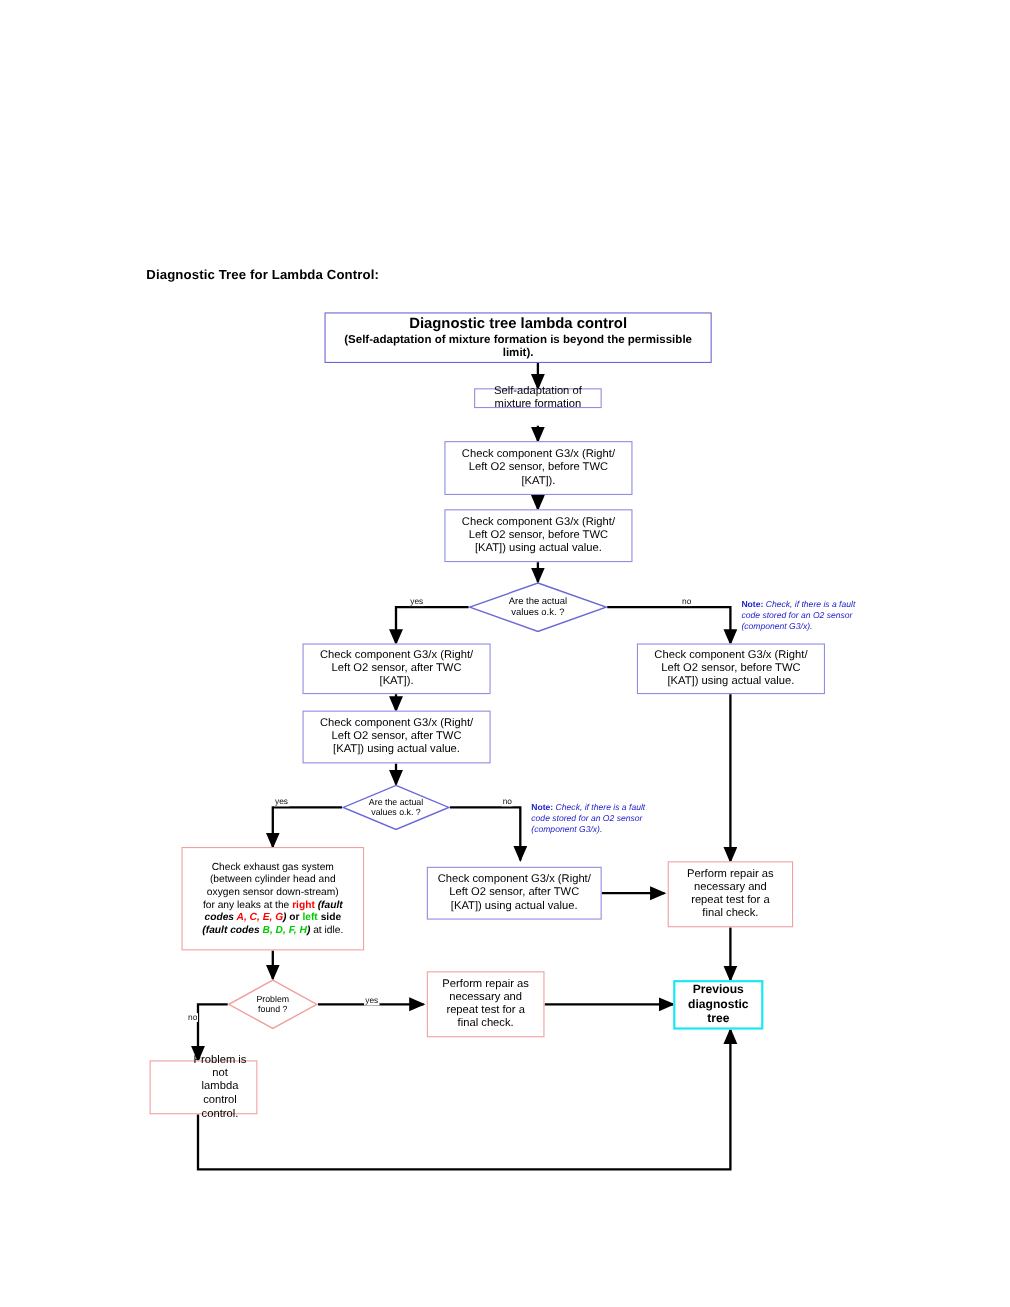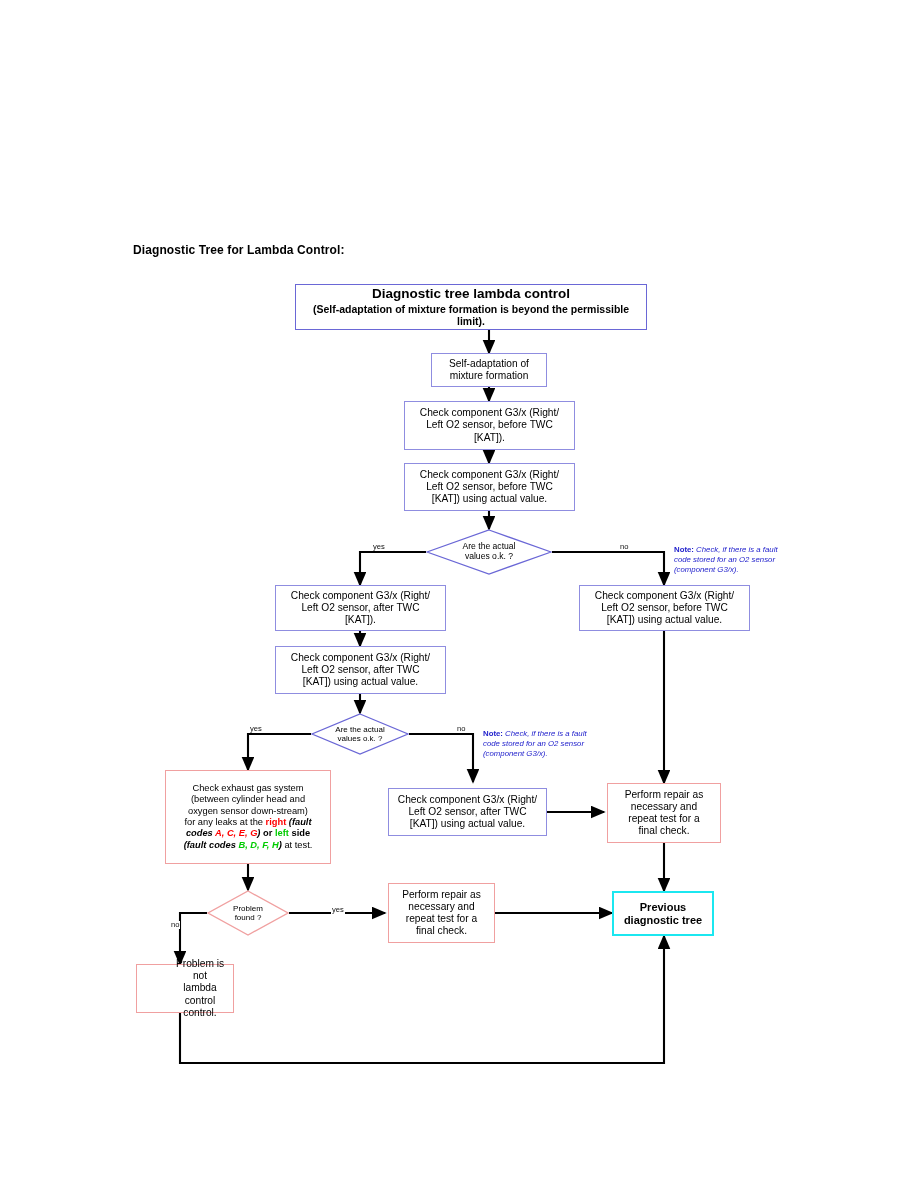--- a/index.html
+++ b/index.html
@@ -159,21 +159,21 @@
     </g>
   </svg>
 
   <div class="node n-blue title-node" style="left:295px; top:284px; width:352px; height:46px;">
     <div class="inner">
       <span>Diagnostic tree lambda control</span>
       <span class="sub">(Self-adaptation of mixture formation is beyond the permissible limit).</span>
     </div>
   </div>
 
-  <div class="node n-blue2 t10" style="left:431px; top:353px; width:116px; height:34px;">
+  <div class="node n-blue2 t10" style="left:431px; top:353px; width:116px; height:18px;">
     <div class="inner">
       <span>Self-adaptation of</span><br>
       <span>mixture formation</span>
     </div>
   </div>
 
   <div class="node n-blue2 t10" style="left:404px; top:401px; width:171px; height:49px;">
     <div class="inner">
       <span>Check component G3/x (Right/</span><br>
       <span>Left O2 sensor, </span><span class="und">before</span><span> TWC</span><br>
@@ -247,21 +247,21 @@
     <b>Note:</b><span> Check, if there is a fault code stored for an O2 sensor (component G3/x).</span>
   </div>
 
   <div class="node n-red t9" style="left:165px; top:770px; width:166px; height:94px;">
     <div class="inner" style="line-height:1.22;">
       <span>Check  exhaust gas system</span><br>
       <span>(between cylinder head and</span><br>
       <span>oxygen sensor down-stream)</span><br>
       <span>for any leaks at the </span><span class="bold red">right</span><span class="bold ital"> (fault</span><br>
       <span class="bold ital">codes </span><span class="bold ital red">A, C, E, G</span><span class="bold ital">) </span><span class="bold und">or</span><span class="bold green"> left </span><span class="bold">side</span><br>
-      <span class="bold ital">(fault codes </span><span class="bold ital green">B, D, F, H</span><span class="bold ital">)</span><span> at test.</span>
+      <span class="bold ital">(fault codes </span><span class="bold ital green">B, D, F, H</span><span class="bold ital">)</span><span> at idle.</span>
     </div>
   </div>
 
   <div class="node n-blue2 t10" style="left:388px; top:788px; width:159px; height:48px;">
     <div class="inner">
       <span>Check component G3/x (Right/</span><br>
       <span>Left O2 sensor, </span><span class="und">after</span><span> TWC</span><br>
       <span>[KAT]) using actual value.</span>
     </div>
   </div>
@@ -290,21 +290,21 @@
 
   <div class="node n-red t10" style="left:388px; top:883px; width:107px; height:60px;">
     <div class="inner">
       <span>Perform repair as</span><br>
       <span>necessary and</span><br>
       <span>repeat test for a</span><br>
       <span>final check.</span>
     </div>
   </div>
 
-  <div class="node n-cyan t11 bold" style="left:612px; top:891px; width:102px; height:45px;">
+  <div class="node n-cyan t11 bold" style="left:612px; top:891px; width:82px; height:45px;">
     <div class="inner">
       <span>Previous</span><br>
       <span>diagnostic  tree</span>
     </div>
   </div>
 
   <div class="node n-red t10" style="left:136px; top:964px; width:98px; height:49px;padding-left:30px;">
     <div class="inner">
       <span>Problem is not</span><br>
       <span>lambda control</span><br>

